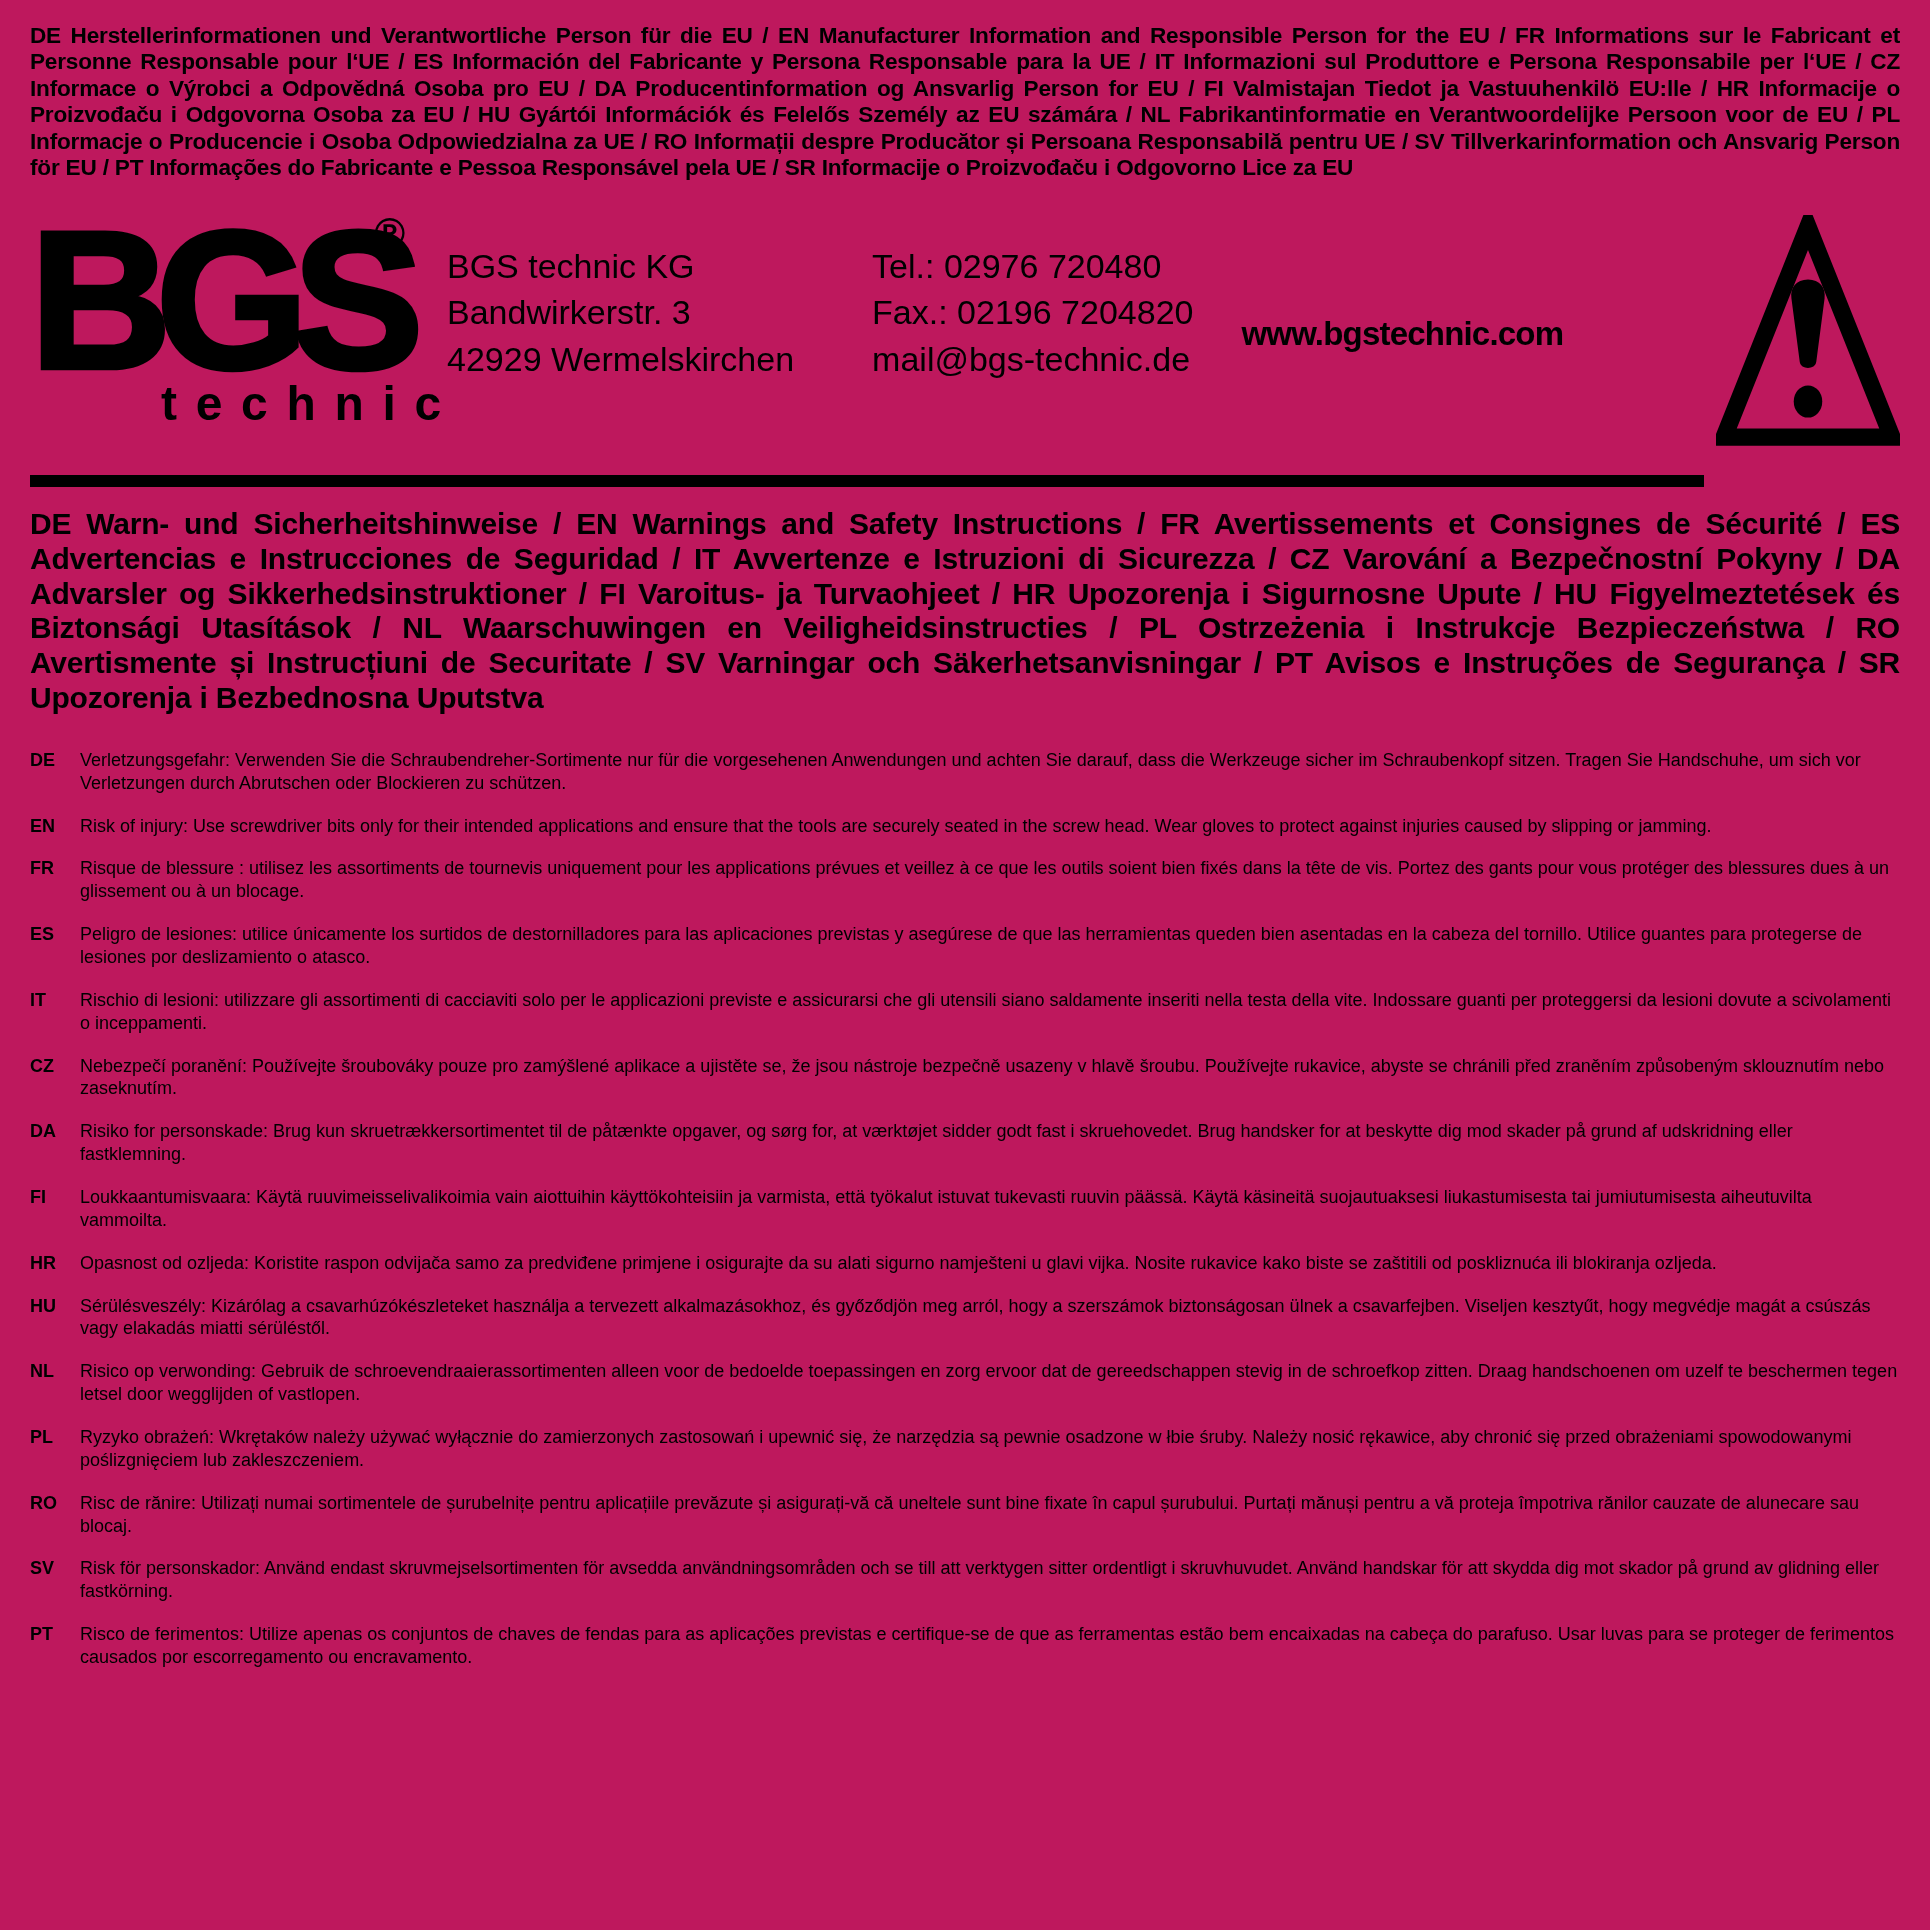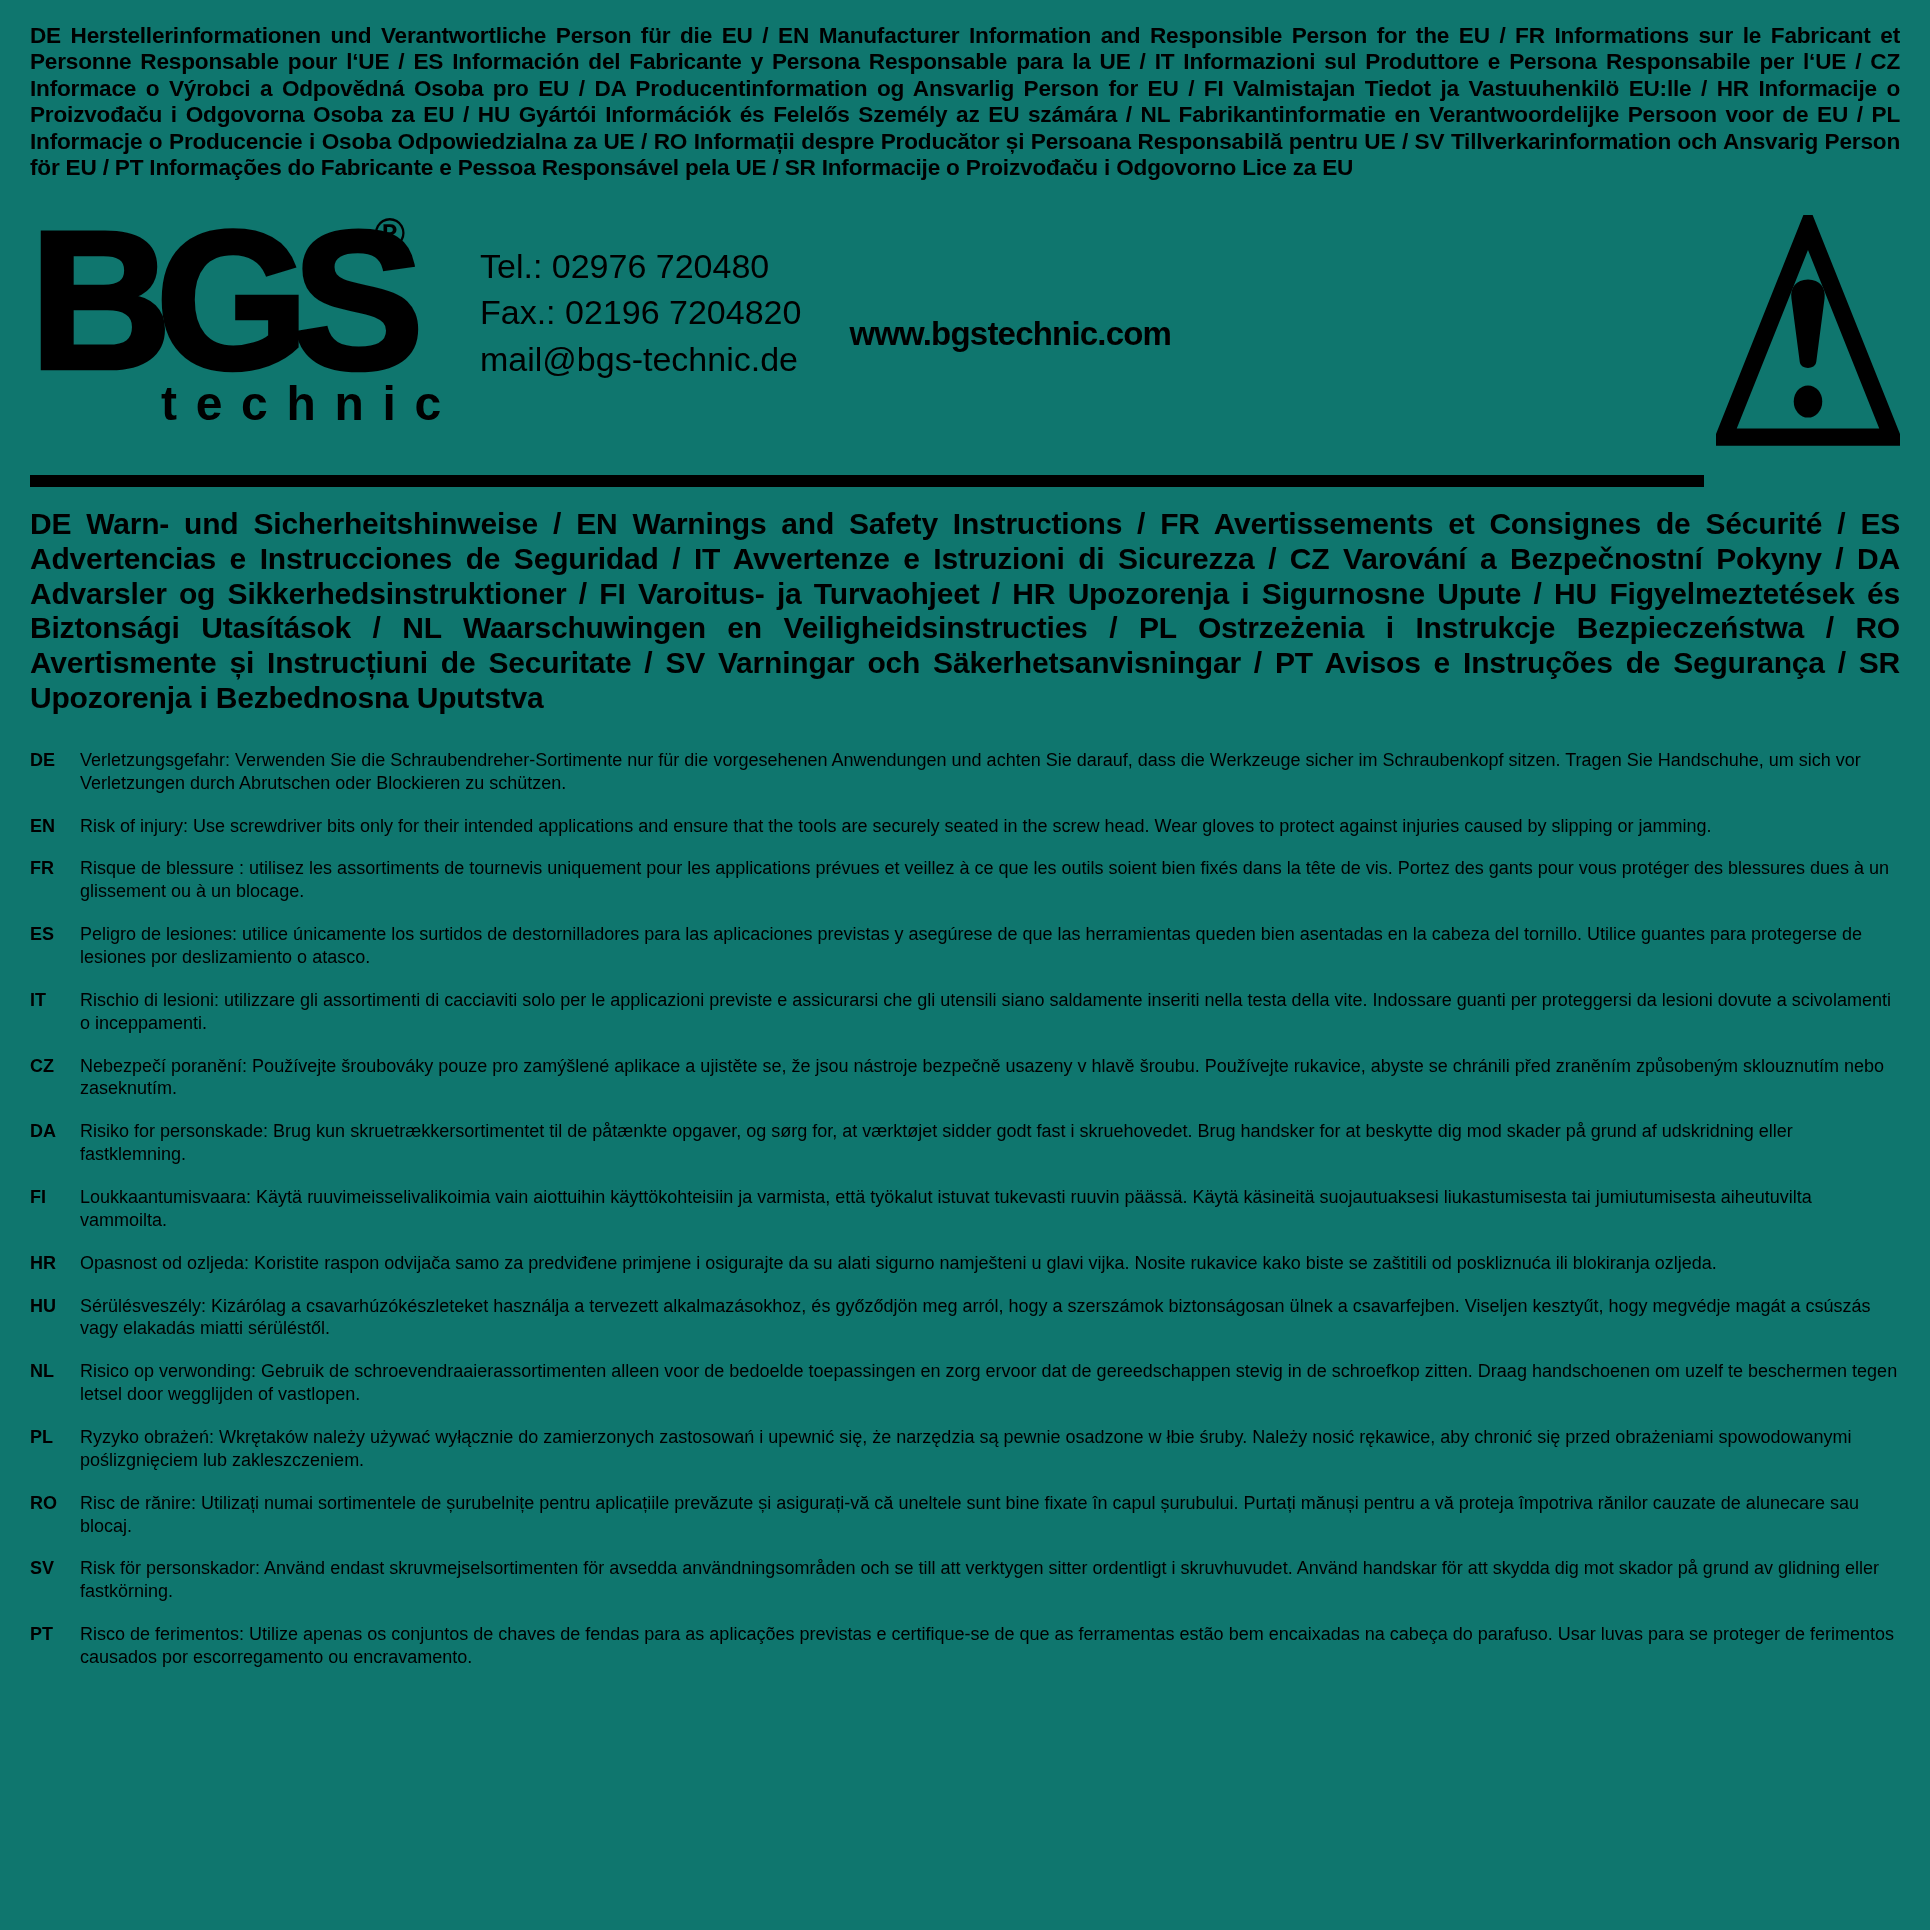--- a/index.html
+++ b/index.html
@@ -7,21 +7,21 @@
   body {
     width: 1930px;
     height: 1930px;
     font-family: "Liberation Sans", sans-serif;
     color: #000000;
     overflow: hidden;
   }
   .page {
     width: 1930px;
     height: 1930px;
-    background: #0f766e;
+    background: #be185d;
     padding: 23px 30px 0 30px;
   }
   
   .header-block {
     font-weight: bold;
     font-size: 22.6px;
     line-height: 1.17;
     letter-spacing: -0.2px;
     text-align: justify;
   }
@@ -133,20 +133,25 @@
   <p class="header-block">DE Herstellerinformationen und Verantwortliche Person für die EU  /  EN Manufacturer Information and Responsible Person for the EU  /  FR Informations sur le Fabricant et Personne Responsable pour l‘UE  /  ES Información del Fabricante y Persona Responsable para la UE  /  IT Informazioni sul Produttore e Persona Responsabile per l‘UE  /  CZ Informace o Výrobci a Odpovědná Osoba pro EU  /  DA Producentinformation og Ansvarlig Person for EU  /  FI Valmistajan Tiedot ja Vastuuhenkilö EU:lle  /  HR Informacije o Proizvođaču i Odgovorna Osoba za EU  /  HU Gyártói Információk és Felelős Személy az EU számára  /  NL Fabrikantinformatie en Verantwoordelijke Persoon voor de EU  /  PL Informacje o Producencie i Osoba Odpowiedzialna za UE  /  RO Informații despre Producător și Persoana Responsabilă pentru UE  /  SV Tillverkarinformation och Ansvarig Person för EU  /  PT Informações do Fabricante e Pessoa Responsável pela UE  /  SR Informacije o Proizvođaču i Odgovorno Lice za EU</p>
 
   <div class="brand-row">
 
     <div class="logo">
       <span class="logo-main">BGS</span>
       <span class="logo-reg">®</span>
       <div class="logo-technic">technic</div>
     </div>
 
+    <div class="address-block">
+      <div>BGS technic KG</div>
+      <div>Bandwirkerstr. 3</div>
+      <div>42929 Wermelskirchen</div>
+    </div>
 
     <div class="contact-block">
       <div>Tel.: 02976 720480</div>
       <div>Fax.: 02196 7204820</div>
       <div>mail@bgs-technic.de</div>
     </div>
 
     <div class="website">www.bgstechnic.com</div>
 
     <div class="triangle-wrap">

